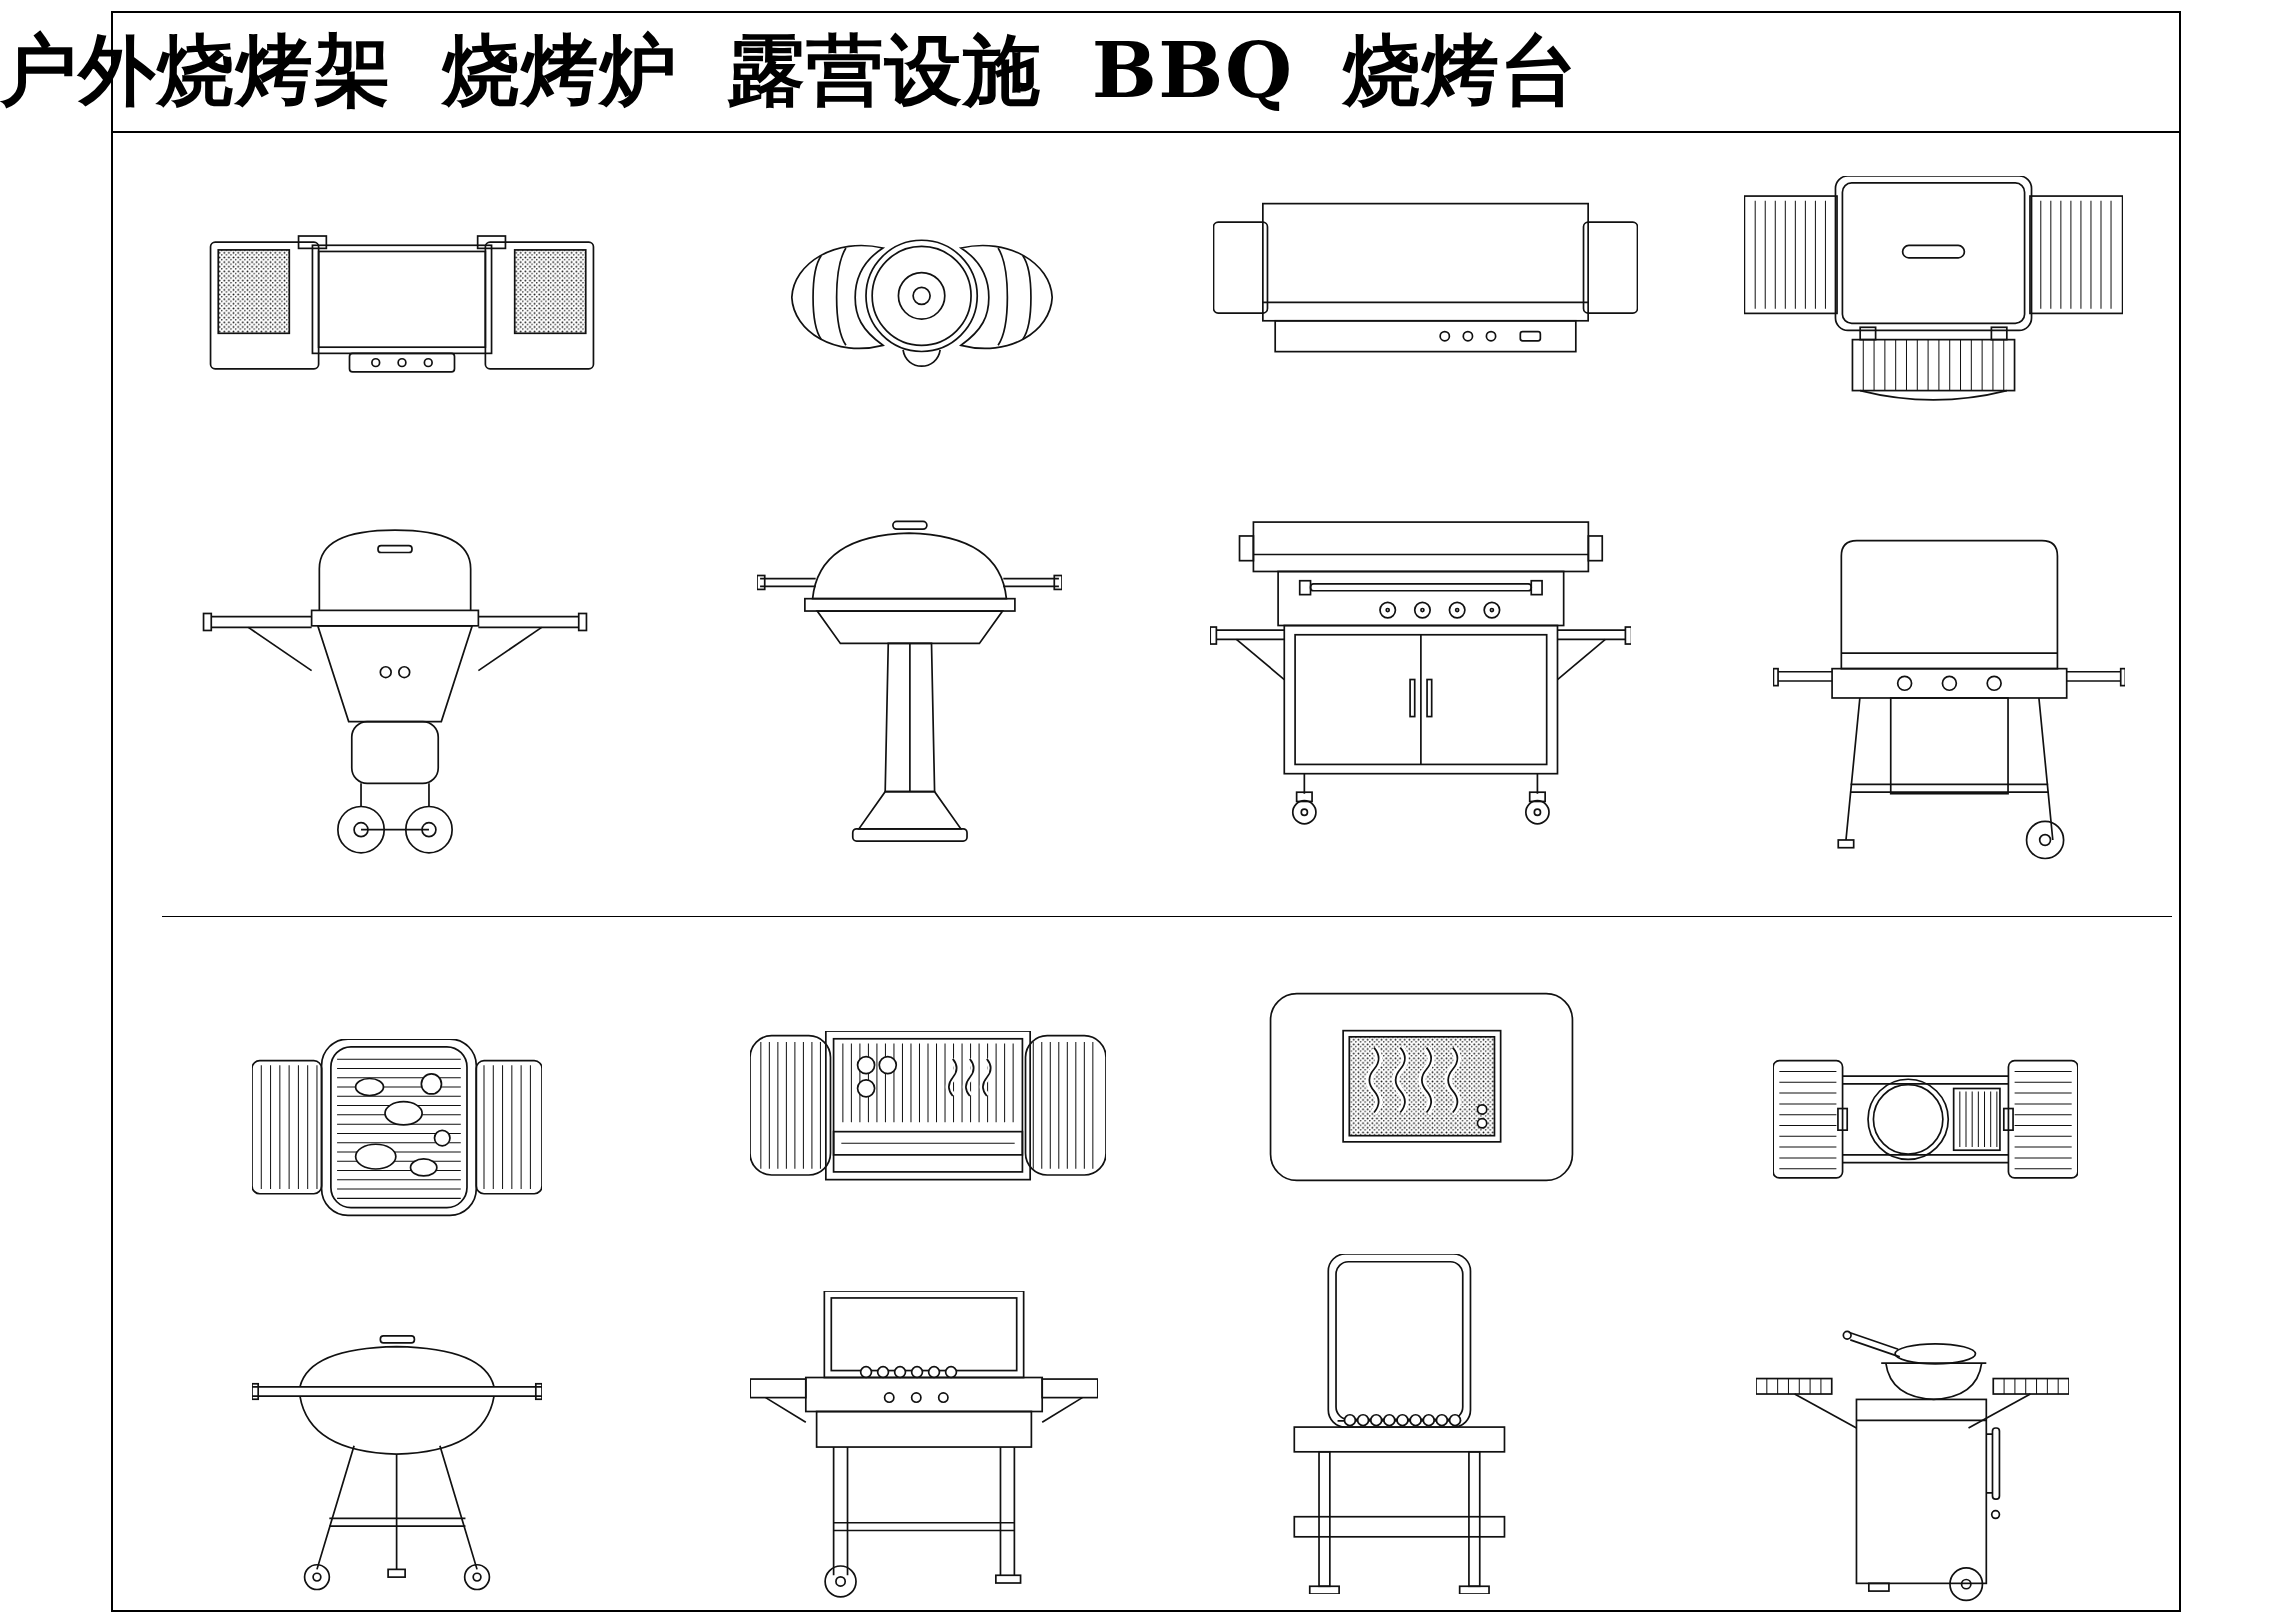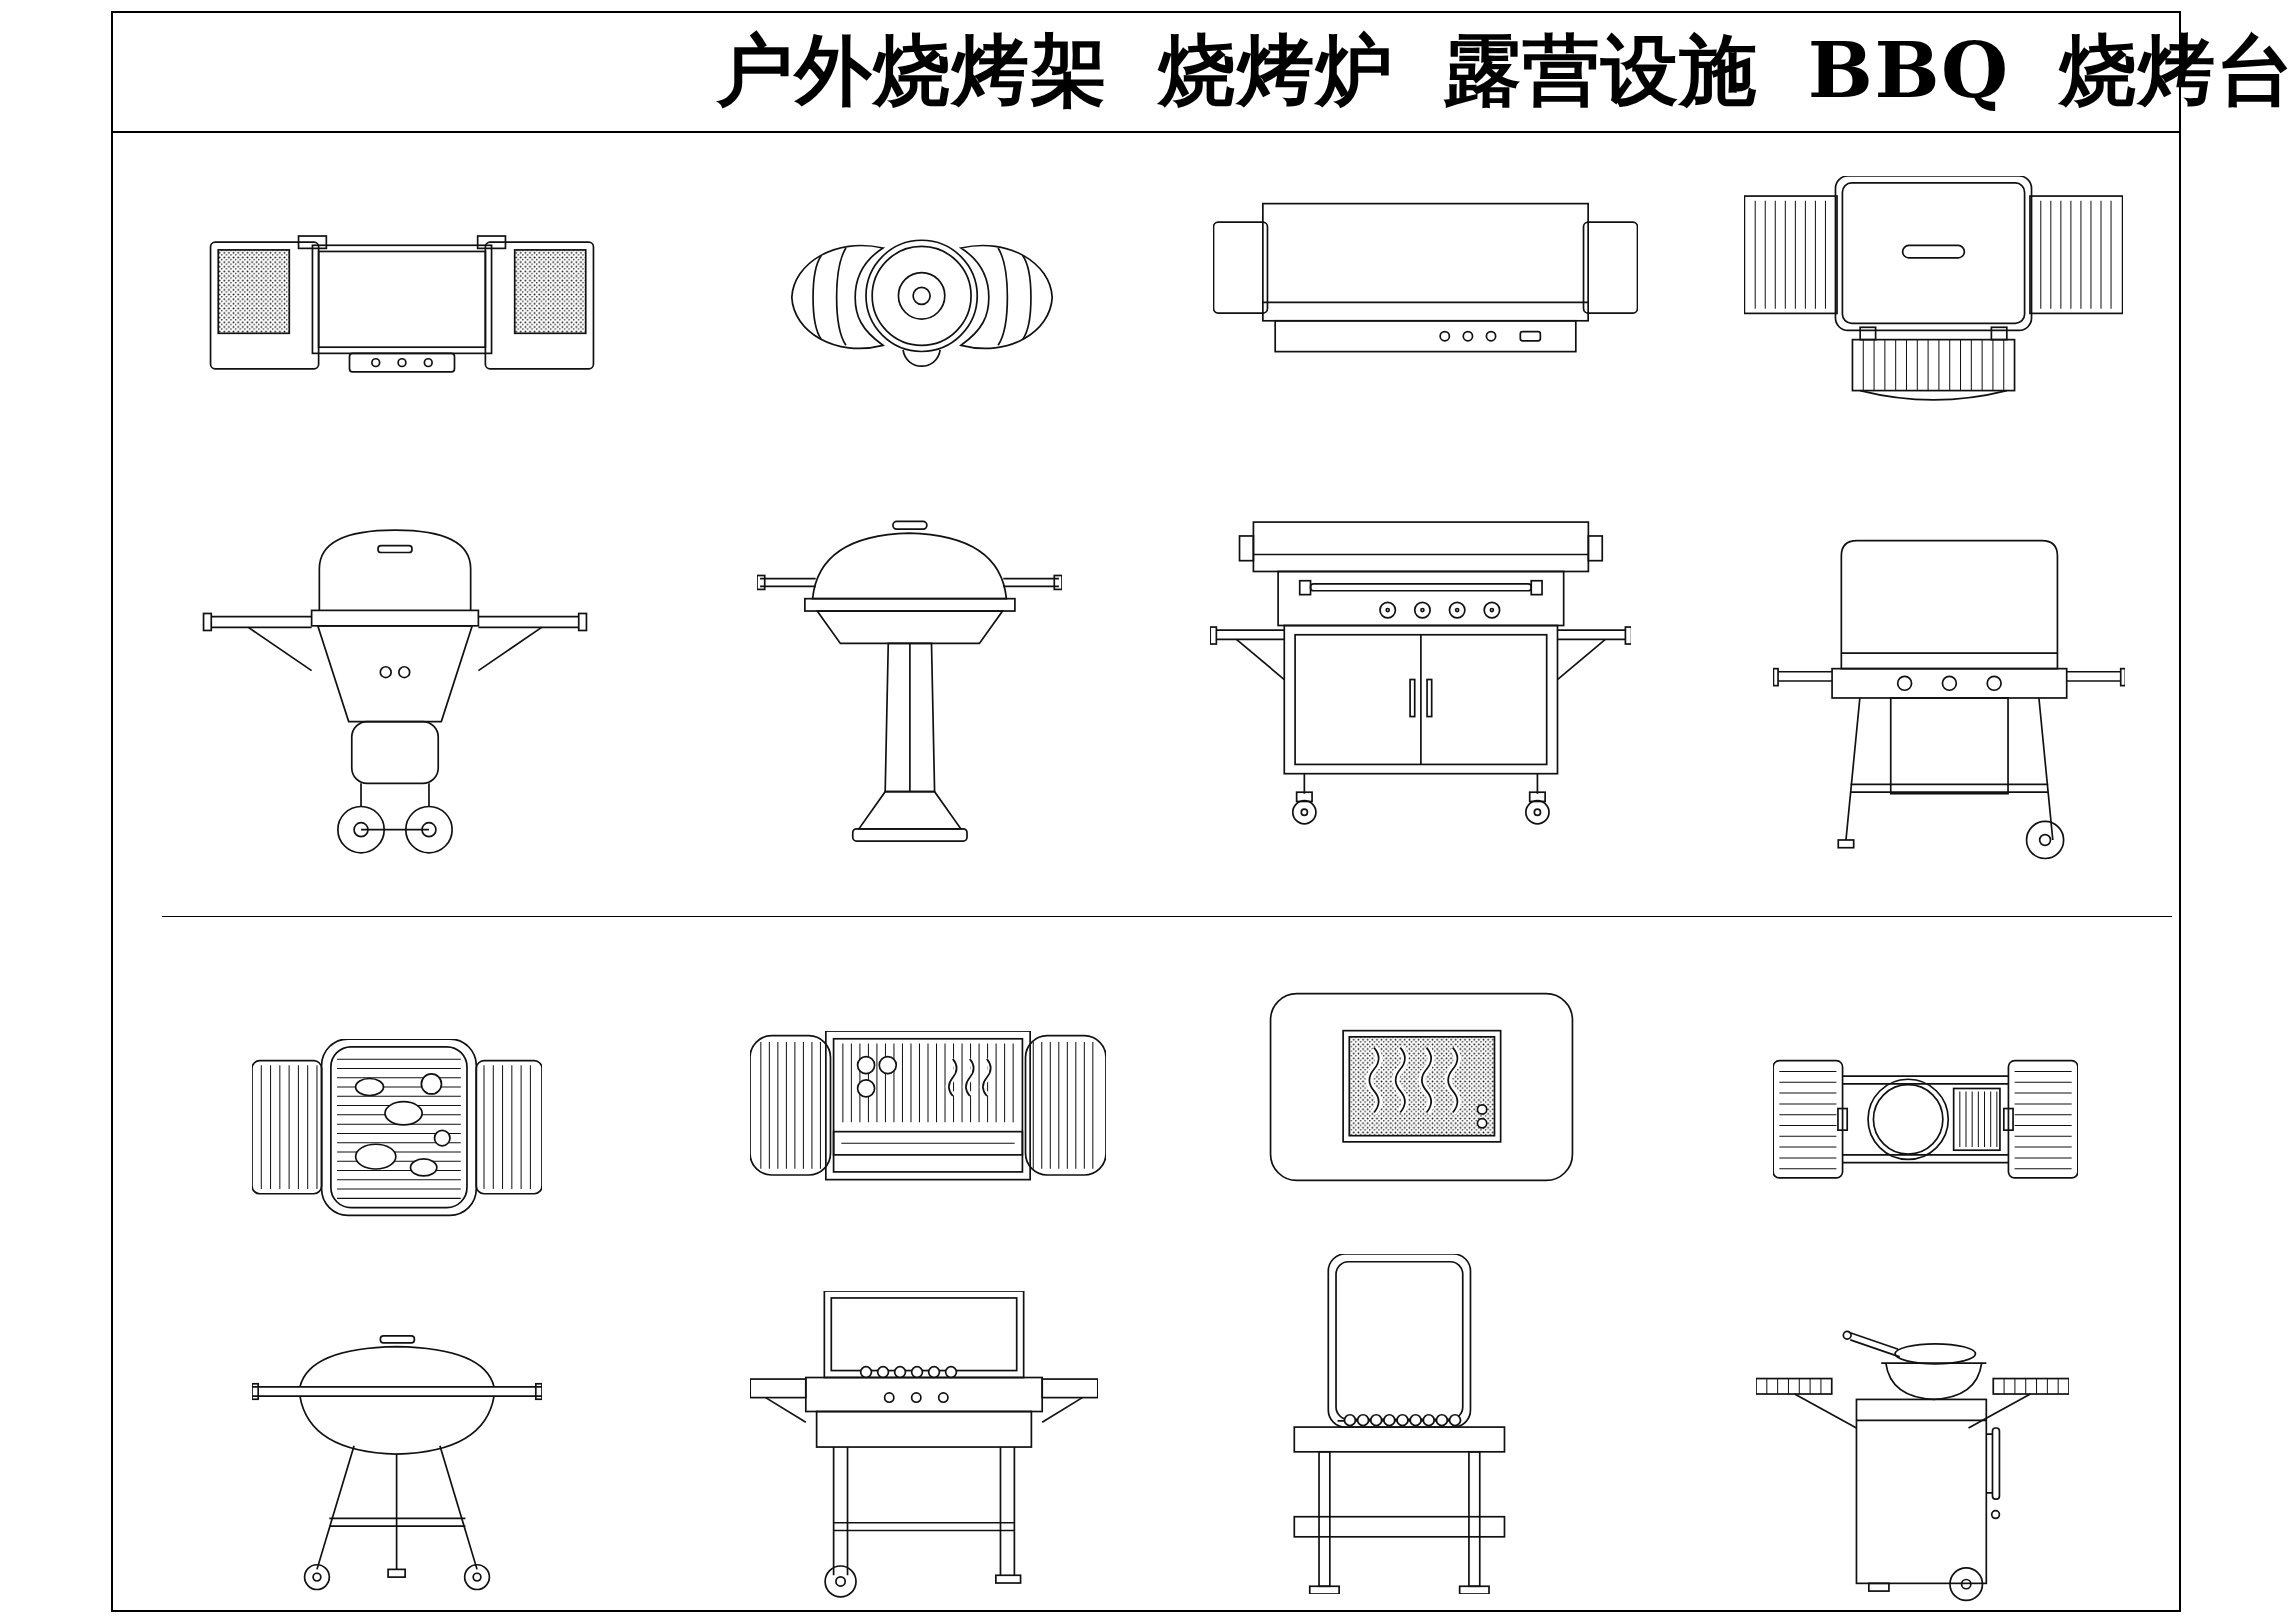--- a/index.html
+++ b/index.html
@@ -4,21 +4,21 @@
 <style>
   html,body{margin:0;padding:0;background:#ffffff;}
   .sheet{position:relative;width:2295px;height:1623px;background:#fff;
          font-family:"DejaVu Serif", serif;overflow:hidden;}
   .frame{position:absolute;left:111px;top:10.8px;width:2070px;height:1601px;
          border:2.3px solid #000;box-sizing:border-box;}
   .title-divider{position:absolute;left:111px;top:131px;width:2070px;height:0;
          border-top:2.3px solid #000;}
   .mid-divider{position:absolute;left:162px;top:916px;width:2010px;height:0;
          border-top:1.5px solid #000;}
-  .title{position:absolute;left:0;top:20px;width:100%;text-align:right;
+  .title{position:absolute;left:0;top:20px;width:100%;text-align:left;
          font-size:77px;font-weight:bold;color:#000;letter-spacing:1.5px;
          word-spacing:21.6px;white-space:nowrap;}
   .fig{position:absolute;}
   .fig svg{display:block;width:100%;height:100%;}
   .f1{left:209px;top:228px;width:386px;height:155px;}
   .f2{left:781px;top:223px;width:282px;height:155px;}
   .f3{left:1213px;top:199px;width:425px;height:185px;}
   .f4{left:1744px;top:176px;width:379px;height:247px;}
   .f5{left:202px;top:519px;width:386px;height:348px;}
   .f6{left:757px;top:512px;width:305px;height:344px;}

